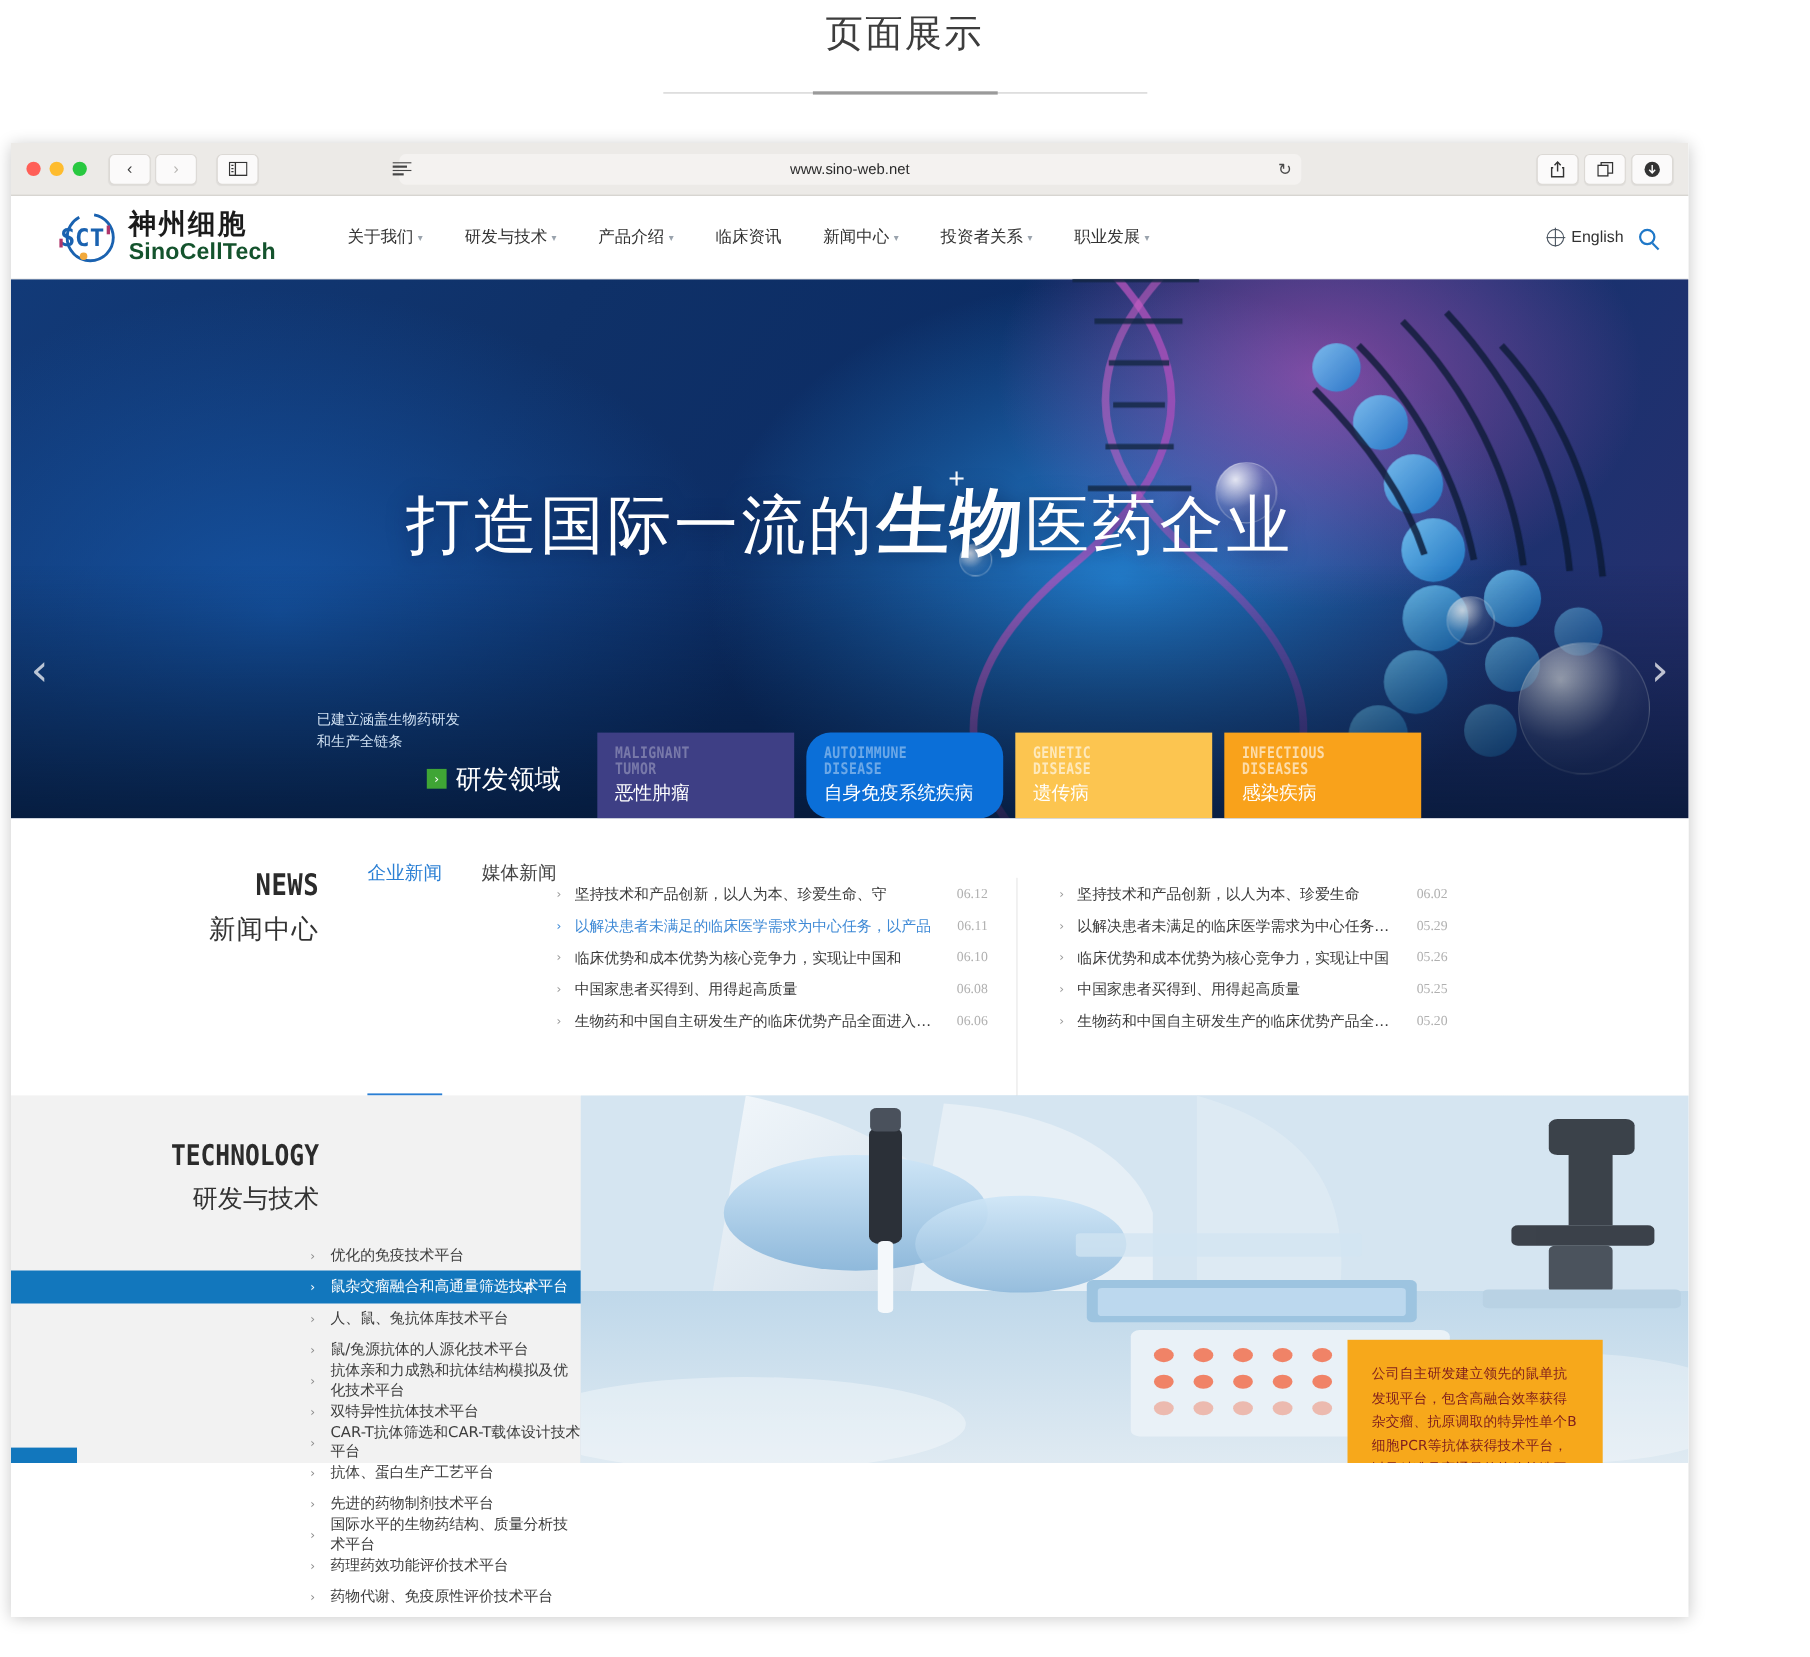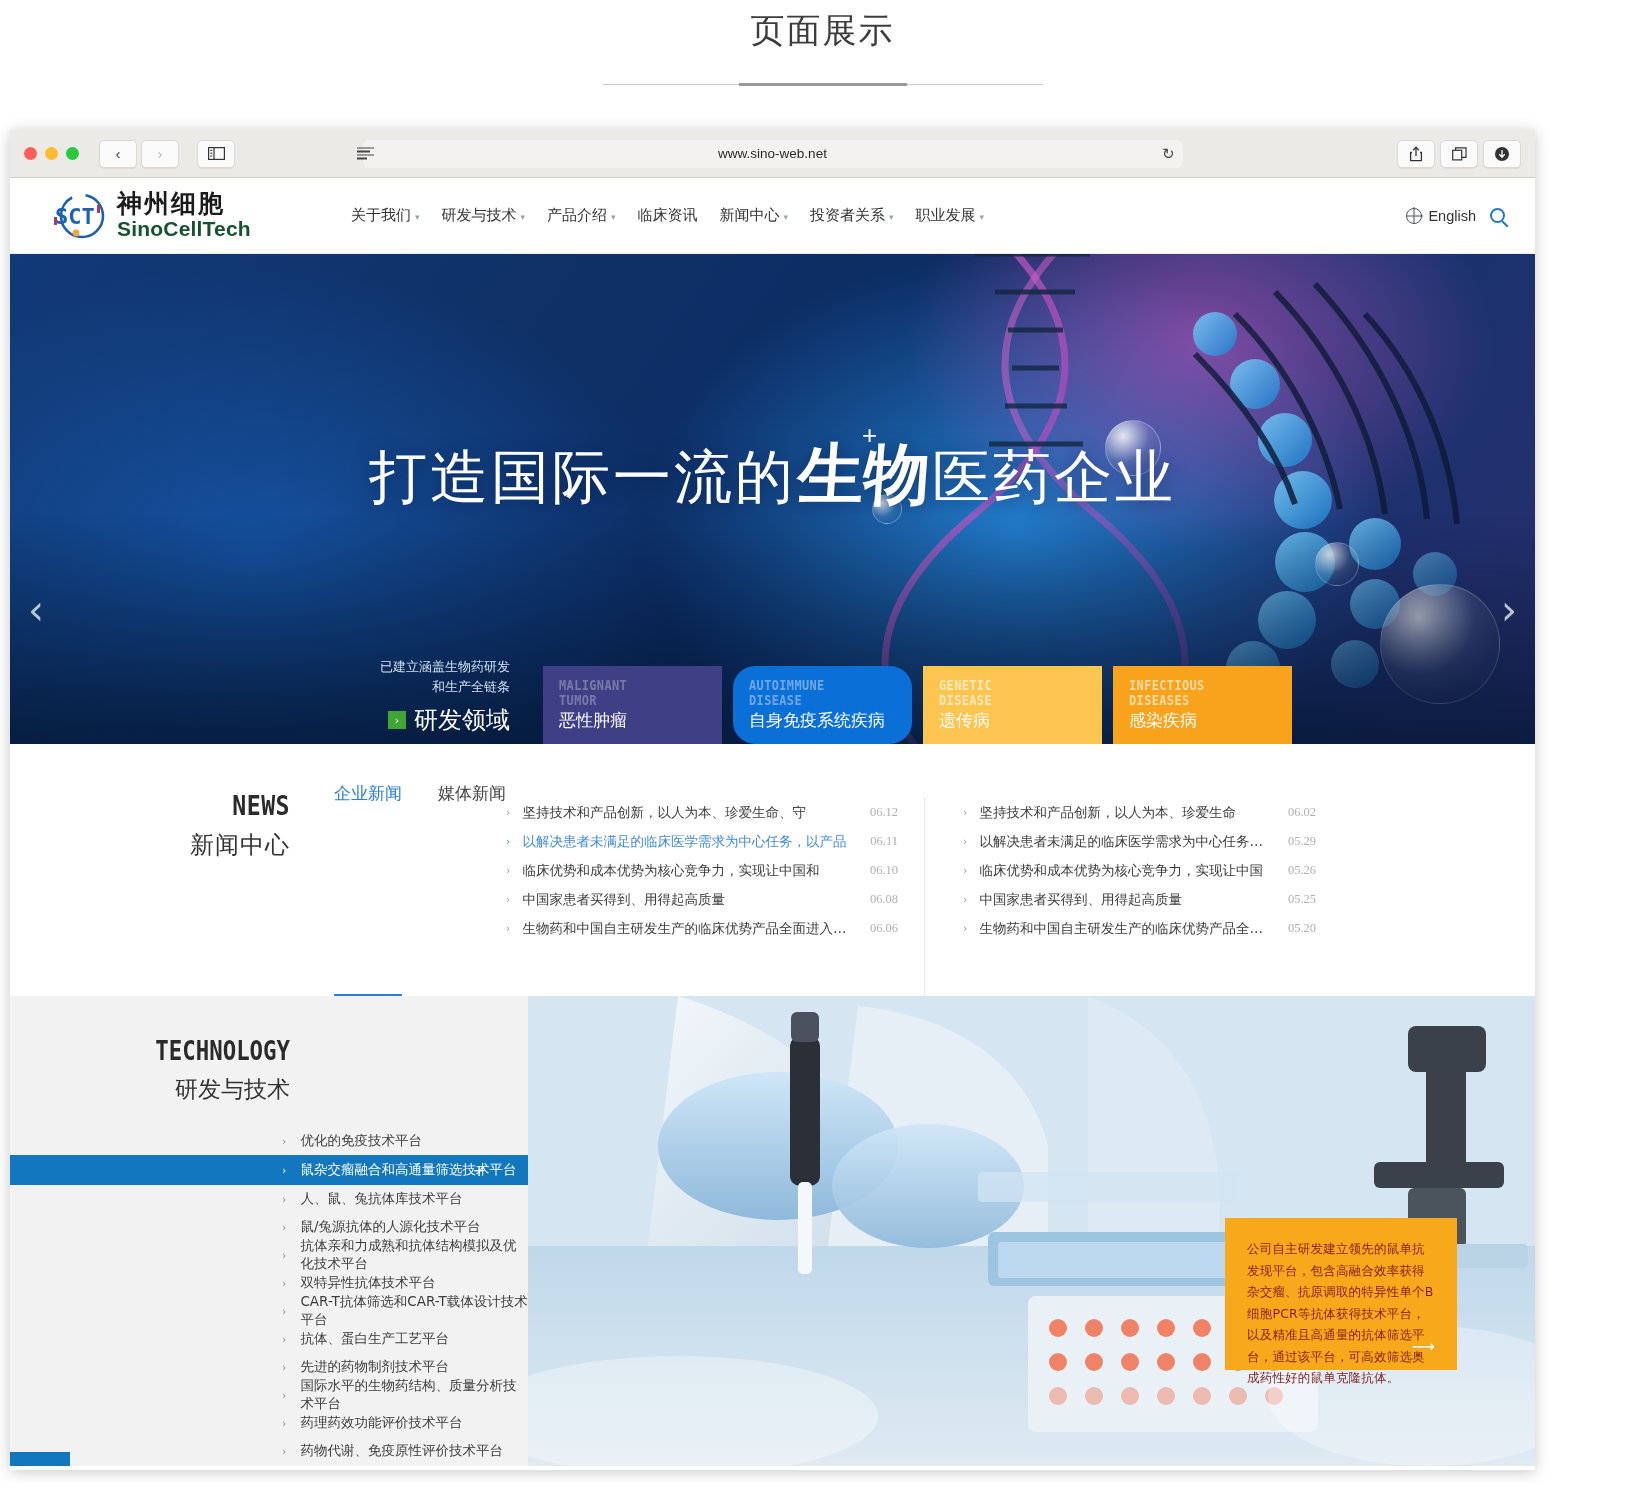--- a/index.html
+++ b/index.html
@@ -94,21 +94,21 @@
   .logo-text { display: flex; flex-direction: column; line-height: 1.05; }
   .logo-cn {
     font-size: 25px; color: #1b1b1b; letter-spacing: 2px; font-weight: 700;
     font-family: "DejaVu Sans", sans-serif;
   }
   .logo-en {
     font-size: 21px; color: #14532d; font-weight: 700; letter-spacing: .2px;
     margin-top: 1px;
   }
 
-  .main-nav { display: flex; align-items: center; gap: 22px; margin-left: 100px; }
+  .main-nav { display: flex; align-items: center; gap: 38px; margin-left: 65px; }
   .nav-item {
     display: flex; align-items: center; gap: 4px;
     font-size: 15px; color: #333; white-space: nowrap;
     font-family: "DejaVu Sans", sans-serif;
   }
   .caret { font-size: 9px; color: #9aa3ad; transform: translateY(1px); }
 
   .header-right { margin-left: auto; display: flex; align-items: center; gap: 14px; text-align: right; }
   .lang { display: flex; align-items: center; gap: 6px; font-size: 14.5px; color: #333; }
   .globe {
@@ -169,21 +169,21 @@
   .hero-arrow {
     position: absolute; top: 336px; color: rgba(255,255,255,.72); font-size: 40px;
     font-family: "DejaVu Sans", sans-serif; line-height: 1;
   }
   .hero-arrow.left { left: 18px; }
   .hero-arrow.right { right: 18px; }
 
   .hero-bottom {
     position:absolute; left:0; right:0; bottom:0; height: 78px; display:flex; align-items:flex-end;
   }
-  .field-label { position:absolute; left: 278px; bottom: 8px; width: 222px; text-align: right; }
+  .field-label { position:absolute; left: 278px; bottom: 20px; width: 222px; }
   .field-sub { color:#cfe0f2; font-size: 13px; line-height: 1.55; font-family:"DejaVu Sans",sans-serif; }
   .field-main {
     display:flex; align-items:center; justify-content:flex-end; gap:8px;
     color:#fff; font-size: 24px; margin-top: 7px; font-family:"DejaVu Sans",sans-serif;
   }
   .field-main .chev {
     width: 18px; height: 18px; background:#3fa535; color:#fff; font-size:11px;
     display:flex; align-items:center; justify-content:center;
   }
 
@@ -239,21 +239,21 @@
     display:flex; align-items:center; gap: 12px; height: 29px; font-size: 13.5px;
     color:#3b3b3b; font-family:"DejaVu Sans",sans-serif;
   }
   .news-row .arr { color:#9b9b9b; font-size: 11px; }
   .news-row .txt { flex:1; white-space: nowrap; overflow:hidden; text-overflow: ellipsis; }
   .news-row .dt { color:#b0b0b0; font-size: 12.5px; margin-left: 10px; font-family:Liberation Serif, serif;}
   .news-row.hl .txt { color:#3f8ad6; }
   .news-row.hl .arr { color:#3f8ad6; }
 
   
-  .tech { height: 470px; display:flex; background:#f2f2f2; position: relative; }
+  .tech { height: 334px; display:flex; background:#f2f2f2; position: relative; }
   .tech-left { width: 518px; background:#f2f2f2; padding: 40px 0 0 0; }
   .tech-head { text-align: right; padding-right: 0; width: 250px; margin-left: 30px; }
   .tech-head .en {
     font-size: 26px; font-weight: 900; color:#2b2b2b; display:block;
     transform: scaleX(.86); transform-origin: right center;
     font-family: "DejaVu Sans Mono", monospace;
   }
   .tech-head .cn { font-size: 23px; color:#333; margin-top: 8px; font-family:"DejaVu Sans",sans-serif;}
   .tech-list { margin-top: 22px; }
   .tech-item {

